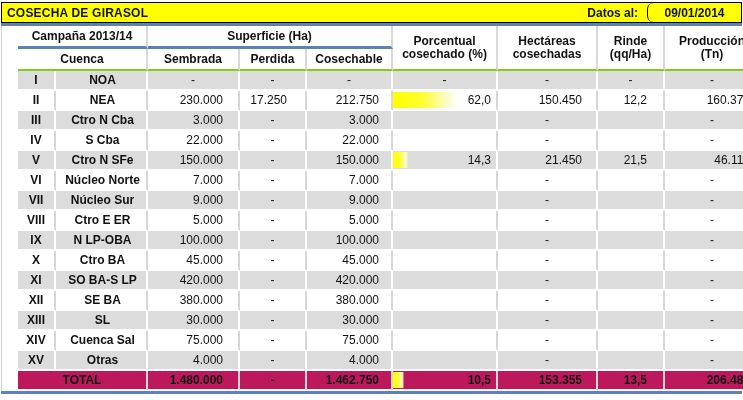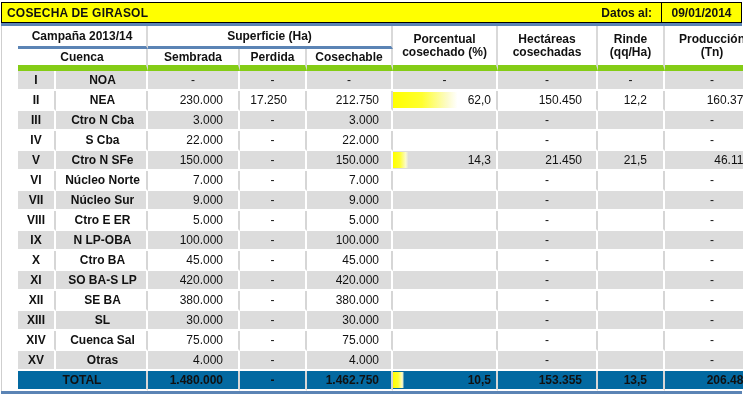--- a/index.html
+++ b/index.html
@@ -21,33 +21,33 @@
   }
   .titlebar .t-left {
     flex:1; font-weight:bold; padding-left:5px;
     display:flex; align-items:center; letter-spacing:.2px;
   }
   .titlebar .t-datos {
     font-weight:bold; padding-right:9px;
     display:flex; align-items:center;
   }
   .titlebar .t-date {
-    width:80px; border-left:1px solid #000;
-    font-weight:bold; display:flex; align-items:center; justify-content:center;
+    width:94px; border-left:1px solid #000;
+    font-weight:bold; display:flex; align-items:center; justify-content:center;border-radius:6px;
   }
   .bluebar { height:3px; background:#5B84B5; }
 
   
   table { border-collapse:separate; border-spacing:0; table-layout:fixed; width:741px;
           border-left:1px solid #CFCFCF; border-right:1px solid #CFCFCF;padding-left:16px; }
   th, td { overflow:hidden; white-space:nowrap; height:20px; padding:0; font-size:12px; }
 
   thead th {
     background:#fff; font-weight:bold; text-align:center; vertical-align:middle;
-    border-right:2px solid #D9D9D9; border-bottom:6px solid #84cc16;
+    border-right:2px solid #D9D9D9; border-bottom:2px solid #84cc16;
   }
   thead th.last { border-right:none; }
   th.blue-under { border-bottom:3px solid #5B84B5; }
   th.two-line { line-height:13px; height:45px; }
 
   tbody td { border-right:2px solid #D9D9D9; border-bottom:2px solid #FFFFFF; }
   tbody td.last { border-right:none; }
   tr.stripe td { background:#DCDCDC; border-right-color:#FFFFFF; }
   tr.plain  td { background:#FFFFFF; border-right-color:#D6D6D6; }
 
@@ -63,21 +63,21 @@
   td.c-rinde { padding-right:16px; }
   td.c-prod { padding-right:9px; }
   td.dash { padding-right:0; }
 
   td .cellval { position:relative; z-index:2; }
   .databar {
     position:absolute; left:0; top:1px; bottom:1px; z-index:1;
     background:linear-gradient(to right, #FFFF00 0%, #FFFF2E 45%, #FCFBCB 85%, rgba(255,255,235,0.15) 100%);
   }
 
-  tr.row-total td { font-weight:bold; background:#0369a1; border-right-color:#D6D6D6; }
+  tr.row-total td { font-weight:bold; background:#be185d; border-right-color:#D6D6D6; }
   tr.row-total td.total-label { text-align:center; }
   .bluebar-bottom { height:3px; background:#5B84B5; }
 </style>
 </head>
 <body>
 
 <div class="sheet">
 
   <div class="titlebar">
     <div class="t-left">COSECHA DE GIRASOL</div>

